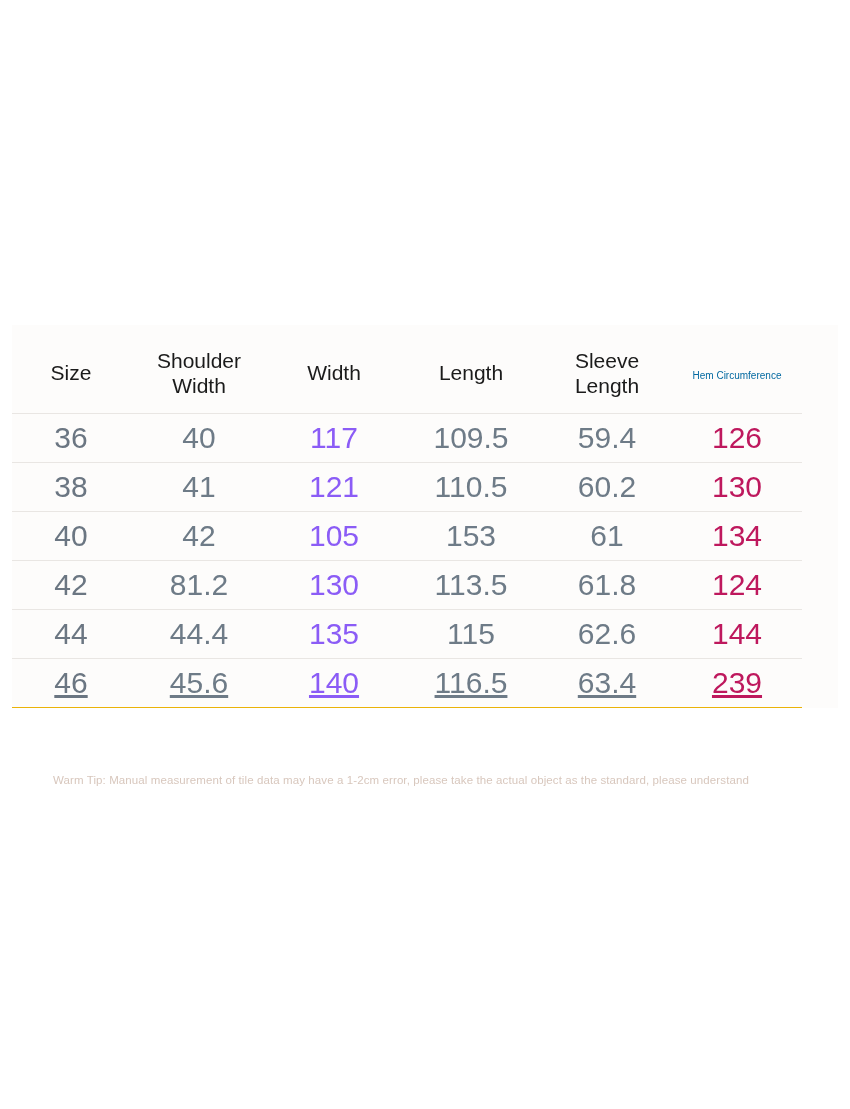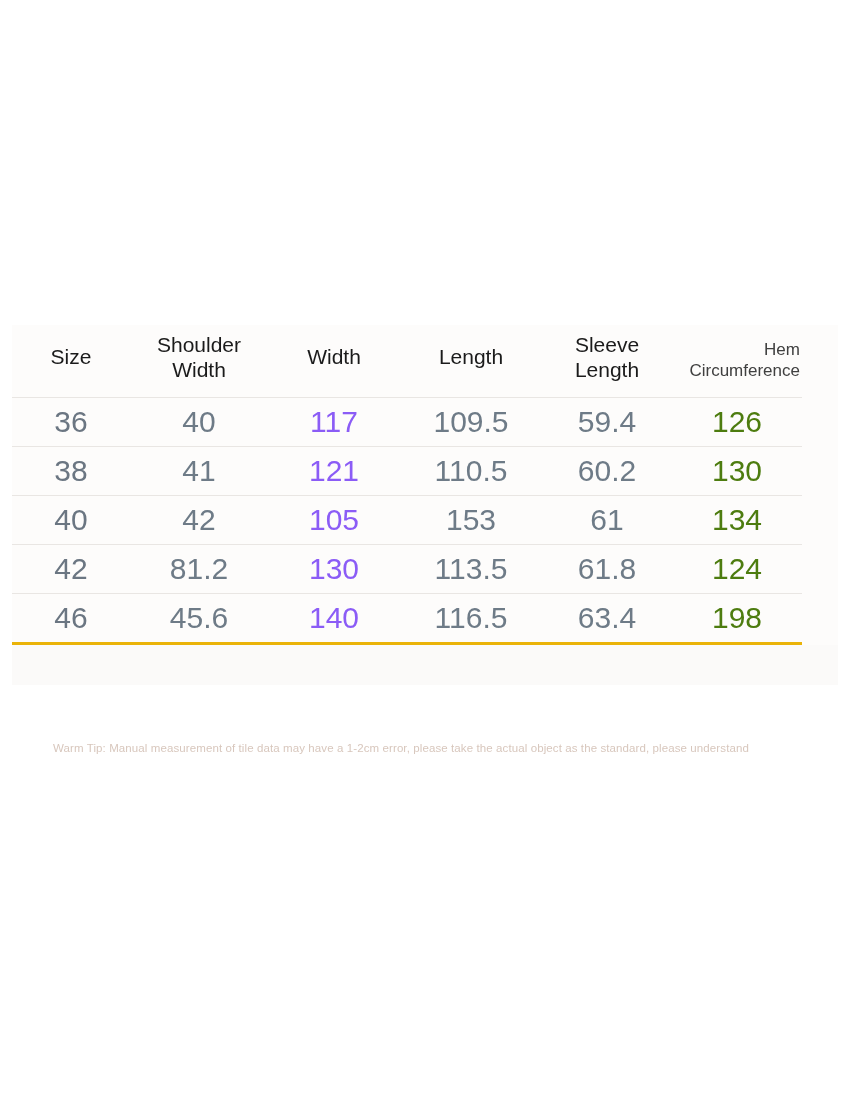--- a/index.html
+++ b/index.html
@@ -25,67 +25,67 @@
   .size-table-wrap {
     position: absolute;
     left: 12px;
     top: 325px;
     width: 826px;
     background: #fdfcfb;
   }
   table.size-table {
     border-collapse: collapse;
     width: 790px;
-    margin: 0 0 0 0;
+    margin: 16px 0 0 0;
     table-layout: fixed;
   }
   table.size-table col.c0 { width: 118px; }
   table.size-table col.c1 { width: 138px; }
   table.size-table col.c2 { width: 132px; }
   table.size-table col.c3 { width: 142px; }
   table.size-table col.c4 { width: 130px; }
   table.size-table col.c5 { width: 130px; }
 
   table.size-table th {
     font-weight: normal;
     color: #1b1b1b;
     font-size: 21px;
     text-align: center;
     vertical-align: middle;
     padding: 8px 2px 14px 2px;
     line-height: 1.18;
     border: none;
   }
   table.size-table th.small-head {
-    font-size: 17px;
-    color: #404040;
+    font-size: 10px;
+    color: #0369a1;
     line-height: 1.25;
     padding-top: 12px;
-    text-align: right;
   }
   table.size-table td {
     font-size: 30px;
     color: #6e7b87;
     text-align: center;
     vertical-align: middle;
     height: 48px;
     padding: 0;
     border-top: 1px solid #e9e6e3;
   }
   table.size-table tr.row-last td {
-    border-bottom: 3px solid #eab308;
+    border-bottom: 1px solid #eab308;
+    text-decoration: underline;
   }
   table.size-table td.col-0 { color: #6b7682; }
   table.size-table td.col-2 { color: #8b5cf6; }
-  table.size-table td.col-5 { color: #4d7c0f; }
+  table.size-table td.col-5 { color: #be185d; }
 
   .tip {
     position: absolute;
     left: 53px;
-    top: 740px;
+    top: 772px;
     width: 740px;
     font-size: 11.5px;
     color: #d8c7bd;
     line-height: 1.4;
     letter-spacing: 0.1px;
   }
   .faint-block {
     position: absolute;
     background: #fbfaf9;
   }
@@ -143,27 +143,35 @@
           <td class="col-5">134</td>
         </tr>
         <tr>
           <td class="col-0">42</td>
           <td class="col-1">81.2</td>
           <td class="col-2">130</td>
           <td class="col-3">113.5</td>
           <td class="col-4">61.8</td>
           <td class="col-5">124</td>
         </tr>
+        <tr>
+          <td class="col-0">44</td>
+          <td class="col-1">44.4</td>
+          <td class="col-2">135</td>
+          <td class="col-3">115</td>
+          <td class="col-4">62.6</td>
+          <td class="col-5">144</td>
+        </tr>
         <tr class="row-last">
           <td class="col-0">46</td>
           <td class="col-1">45.6</td>
           <td class="col-2">140</td>
           <td class="col-3">116.5</td>
           <td class="col-4">63.4</td>
-          <td class="col-5">198</td>
+          <td class="col-5">239</td>
         </tr>
       </tbody>
     </table>
   </div>
 
   <div class="tip">Warm Tip: Manual measurement of tile data may have a 1-2cm error, please take the actual object as the standard, please understand</div>
 
 </div>
 
 </body></html>

